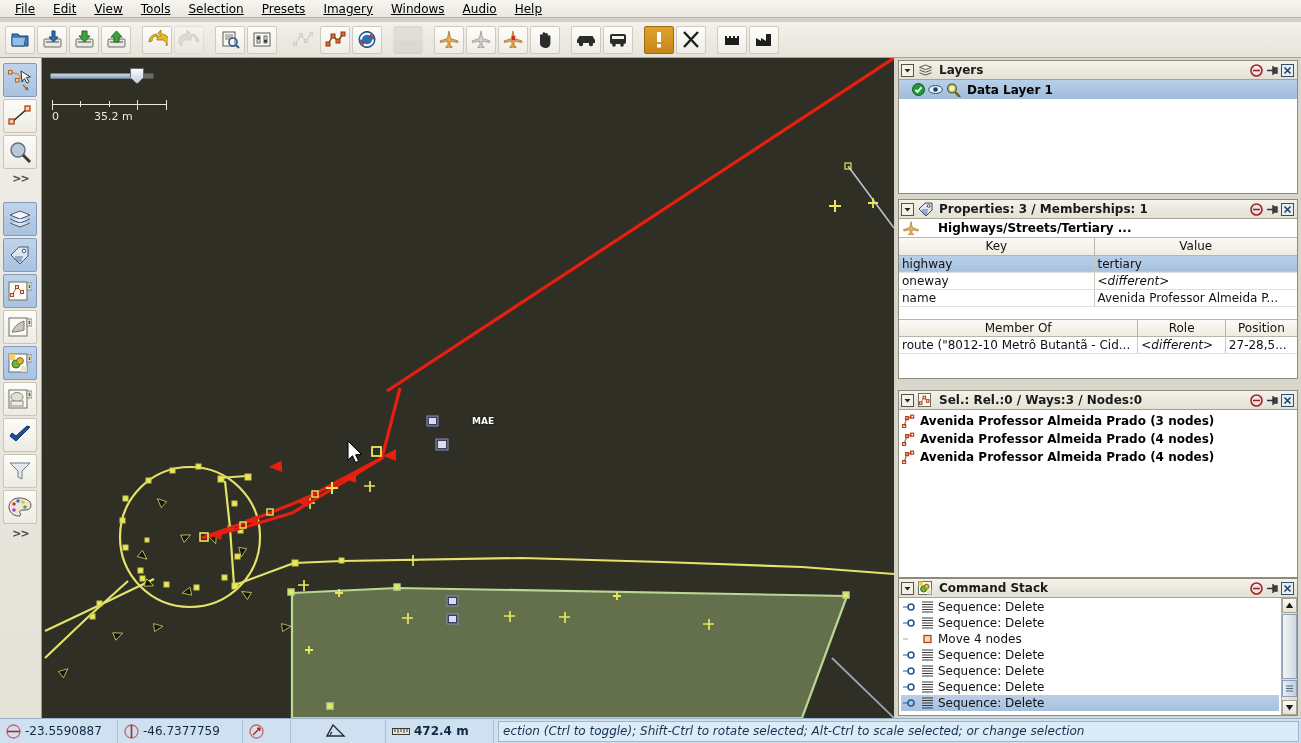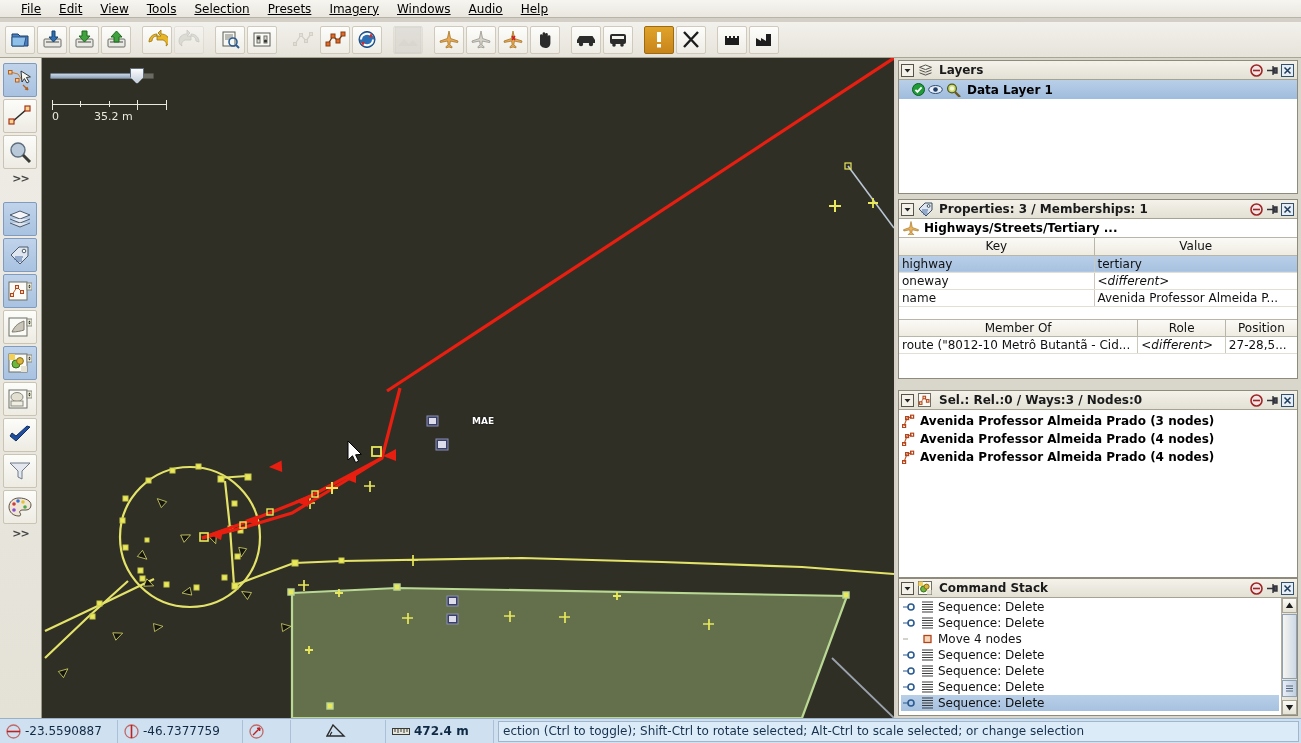--- a/index.html
+++ b/index.html
@@ -12,21 +12,21 @@
     font-size: 11px;
     -webkit-font-smoothing: none;
   }
   #app { position: relative; width: 1301px; height: 743px; }
 
   
   .menubar {
     position: absolute; top: 0; left: 0; width: 1301px; height: 18px;
     background: linear-gradient(#f6f5f0, #e9e7df);
     border-bottom: 1px solid #b8b4a8;
-    display: flex; align-items: center; padding-left: 12px;
+    display: flex; align-items: center; padding-left: 6px;
   }
   .menu-item {
     padding: 2px 9px; font-size: 12px; color: #000;
     font-family: "DejaVu Sans", "Liberation Sans", sans-serif;
     cursor: default; white-space: nowrap;
   }
   .menu-item .mn { text-decoration: underline; }
 
   
   .toolbar {
@@ -123,21 +123,21 @@
 
   .layerrow {
     display: flex; align-items: center; height: 19px; padding-left: 13px;
     background: linear-gradient(#b9cfe8,#9fbcdd); color: #000;
     font-weight: bold; font-size: 12px; gap: 3px;
   }
   .layerrow .lname { margin-left: 3px; }
 
   
   .prestype {
-    display: flex; align-items: center; gap: 5px; height: 19px;
+    display: flex; align-items: center; gap: 19px; height: 19px;
     padding-left: 4px; font-weight: bold; font-size: 12px;
     border-bottom: 1px solid #b9b5a8; background: #fff;
   }
   table.tbl { width: 100%; border-collapse: collapse; font-size: 12px; table-layout: fixed; }
   table.tbl th {
     font-weight: normal; background: linear-gradient(#fbfaf6,#eeebe1);
     border-right: 1px solid #b9b5a8; border-bottom: 1px solid #b9b5a8;
     height: 17px; color: #111;
   }
   table.tbl td {
@@ -185,21 +185,21 @@
   .scell {
     height: 23px; display: flex; align-items: center; gap: 4px;
     padding: 0 6px; border-right: 1px solid #a9c0d6;
     font-size: 12px; color: #102a44; white-space: nowrap;
     font-family: "DejaVu Sans", "Liberation Sans", sans-serif;
   }
   .helpcell {
     flex: 1; height: 21px; margin: 0 2px 0 4px;
     background: #dcebf8; border: 1px solid #9fb6cc;
     display: flex; align-items: center; padding-left: 4px;
-    font-size: 12px; color: #16324d; overflow: hidden; white-space: nowrap;
+    font-size: 12px; color: #16324d; overflow: hidden; white-space: nowrap; font-style: italic;
   }
   .icoBox { display: inline-flex; align-items: center; justify-content: center; }
 </style>
 </head>
 <body>
 
 <div id="app">
 
   <div class="menubar">
     <div class="menu-item"><span class="mn">File</span></div>

